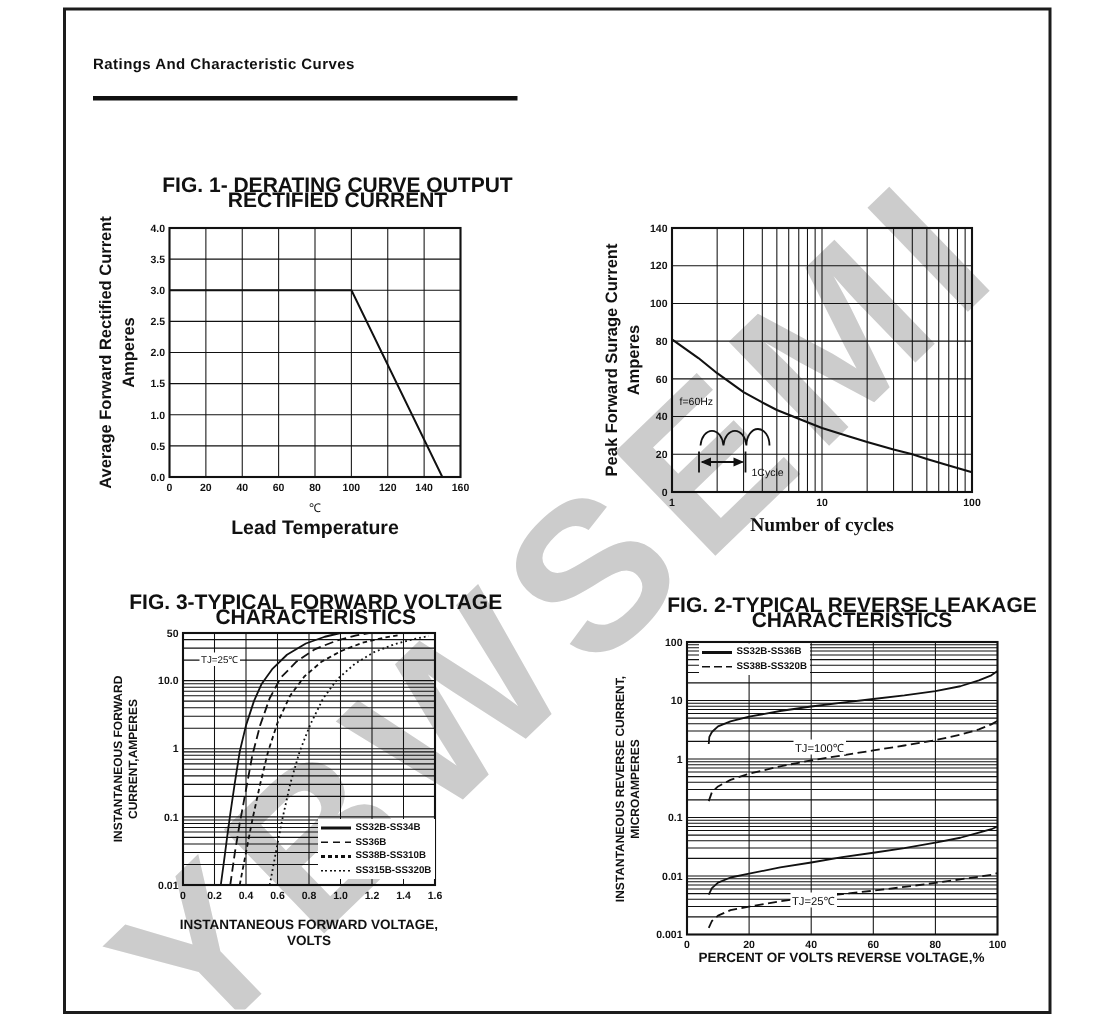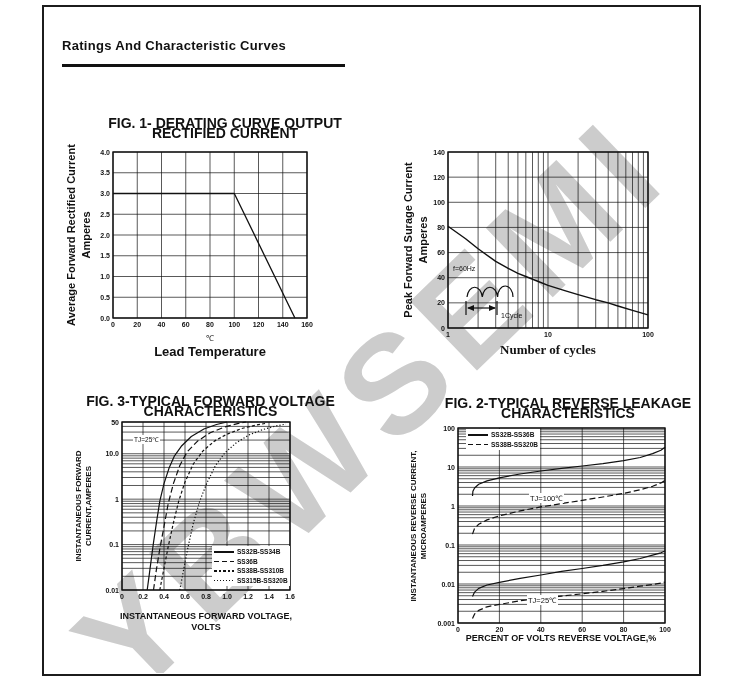--- a/index.html
+++ b/index.html
@@ -4,21 +4,21 @@
 <style>
   html,body{margin:0;padding:0;}
   body{width:745px;height:679px;background:#fff;position:relative;overflow:hidden;
        font-family:"Liberation Sans",sans-serif;color:#111;}
   .abs{position:absolute;}
   .frame{left:42px;top:5px;width:659px;height:671px;border:2px solid #1c1c1c;box-sizing:border-box;z-index:3;pointer-events:none;}
   .wm-clip{left:45px;top:8px;width:653px;height:665px;overflow:hidden;z-index:1;}
   .watermark{position:absolute;left:-104px;top:298px;width:860px;height:200px;line-height:200px;
              text-align:center;font-size:140px;font-weight:bold;letter-spacing:12px;
              transform:rotate(-44deg);}
-  .main-title{left:62px;top:38px;font-size:13px;font-weight:bold;letter-spacing:0.3px;z-index:2;}
+  .main-title{left:62px;top:38px;font-size:10px;font-weight:bold;letter-spacing:0.3px;z-index:2;}
   .title-rule{left:62px;top:64px;width:283px;height:3px;background:#111;z-index:2;}
   .fig-title{font-size:14px;font-weight:bold;text-align:center;line-height:10px;z-index:2;}
   svg.chart{z-index:2;position:absolute;}
   .ylab{font-weight:bold;text-align:center;transform:rotate(-90deg);z-index:2;}
   .ylab-big{font-size:11px;line-height:15px;}
   .ylab-small{font-size:8px;line-height:10px;}
   .xlab-big{font-size:13px;font-weight:bold;text-align:center;z-index:2;}
   .xlab-small{font-size:9px;font-weight:bold;text-align:center;line-height:11px;z-index:2;}
   .xunit{font-size:8px;text-align:center;z-index:2;}
   .ann{font-weight:normal;z-index:2;background:#fff;padding:0 1px;margin-top:12px;}

